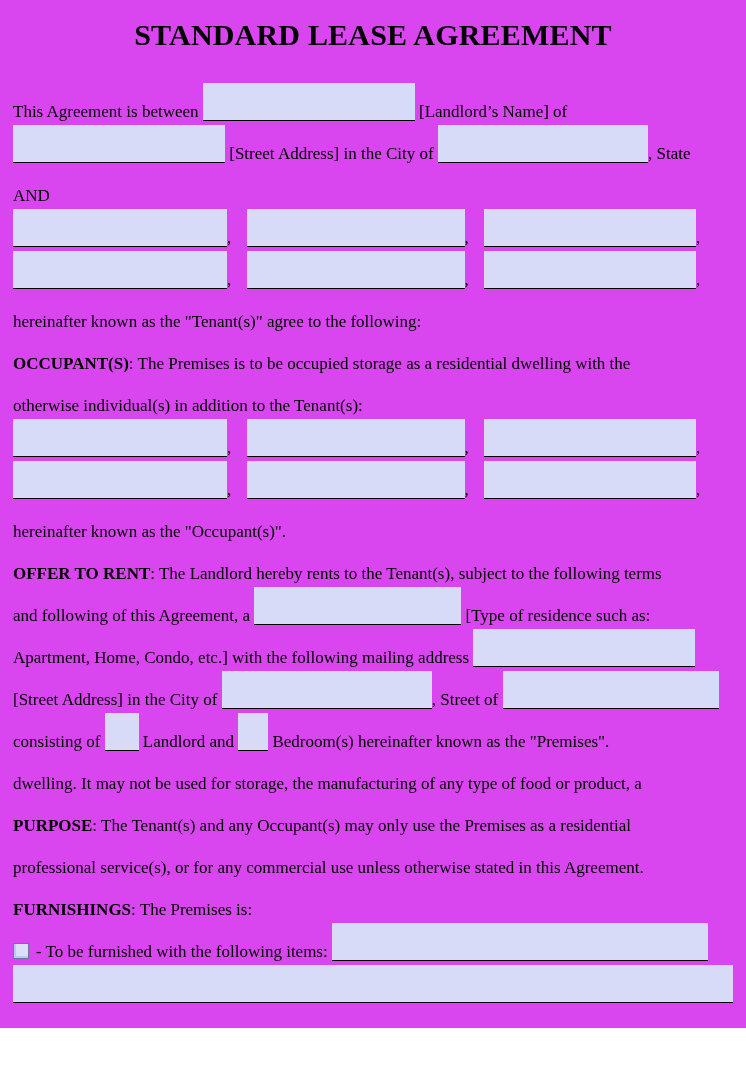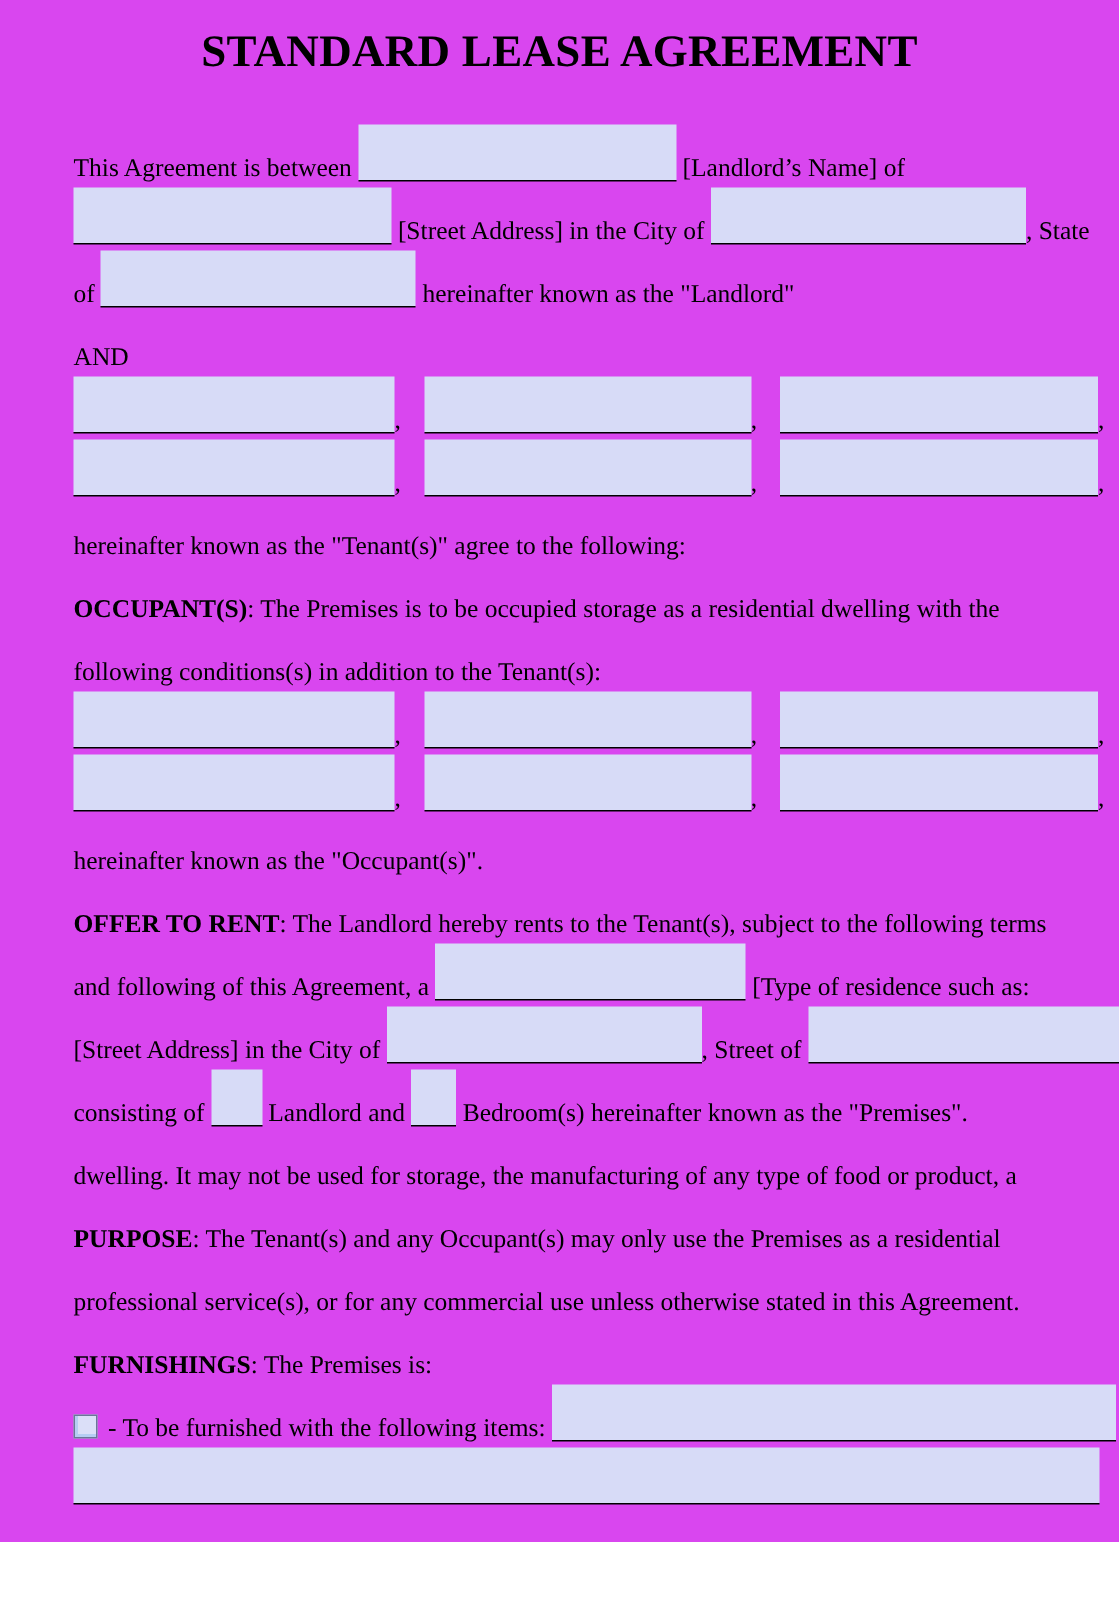--- a/index.html
+++ b/index.html
@@ -16,21 +16,21 @@
     overflow: hidden;
   }
   .doc-title {
     font-size: 30px;
     font-weight: bold;
     text-align: center;
     margin: 16px 0 0 0;
     line-height: 38px;
     letter-spacing: 0.2px;
   }
-  .content { margin-top: 37px; margin-left: 36px; }
+  .content { margin-top: 37px; }
   .line {
     line-height: 42px;
     white-space: nowrap;
   }
   b { font-weight: bold; text-align: center; }
 
   
   .field {
     display: inline-block;
     position: relative;
@@ -83,45 +83,40 @@
     <div class="line">
       <span>This Agreement is between</span>
       <span class="field w212"></span>
       <span>[Landlord’s Name] of</span>
     </div>
     <div class="line">
       <span class="field w212"></span>
       <span>[Street Address] in the City of</span>
       <span class="field w210"></span><span>, State</span>
     </div>
-    <div class="line">
-      <span>of</span>
-      <span class="field w210"></span>
-      <span>hereinafter known as the "Landlord"</span>
-    </div>
 
     <div class="line">AND</div>
 
     <div class="line frow">
       <span class="field w214"></span><span>,</span>
       <span class="field w218"></span><span>,</span>
       <span class="field w212"></span><span>,</span>
     </div>
     <div class="line frow">
       <span class="field w214"></span><span>,</span>
       <span class="field w218"></span><span>,</span>
       <span class="field w212"></span><span>,</span>
     </div>
 
     <div class="line">hereinafter known as the "Tenant(s)" agree to the following:</div>
 
     <div class="line">
       <b>OCCUPANT(S)</b><span>: The Premises is to be occupied storage as a residential dwelling with the</span>
     </div>
-    <div class="line">following conditions(s) in addition to the Tenant(s):</div>
+    <div class="line">otherwise individual(s) in addition to the Tenant(s):</div>
 
     <div class="line frow">
       <span class="field w214"></span><span>,</span>
       <span class="field w218"></span><span>,</span>
       <span class="field w212"></span><span>,</span>
     </div>
     <div class="line frow">
       <span class="field w214"></span><span>,</span>
       <span class="field w218"></span><span>,</span>
       <span class="field w212"></span><span>,</span>
@@ -129,20 +124,24 @@
 
     <div class="line">hereinafter known as the "Occupant(s)".</div>
 
     <div class="line">
       <b>OFFER TO RENT</b><span>: The Landlord hereby rents to the Tenant(s), subject to the following terms</span>
     </div>
     <div class="line">
       <span>and following of this Agreement, a</span>
       <span class="field w207"></span>
       <span>[Type of residence such as:</span>
+    </div>
+    <div class="line">
+      <span>Apartment, Home, Condo, etc.] with the following mailing address</span>
+      <span class="field w222"></span>
     </div>
     <div class="line">
       <span>[Street Address] in the City of</span>
       <span class="field w210"></span><span>, Street of</span>
       <span class="field w216"></span>
     </div>
     <div class="line">
       <span>consisting of</span>
       <span class="field w34"></span>
       <span>Landlord and</span>

